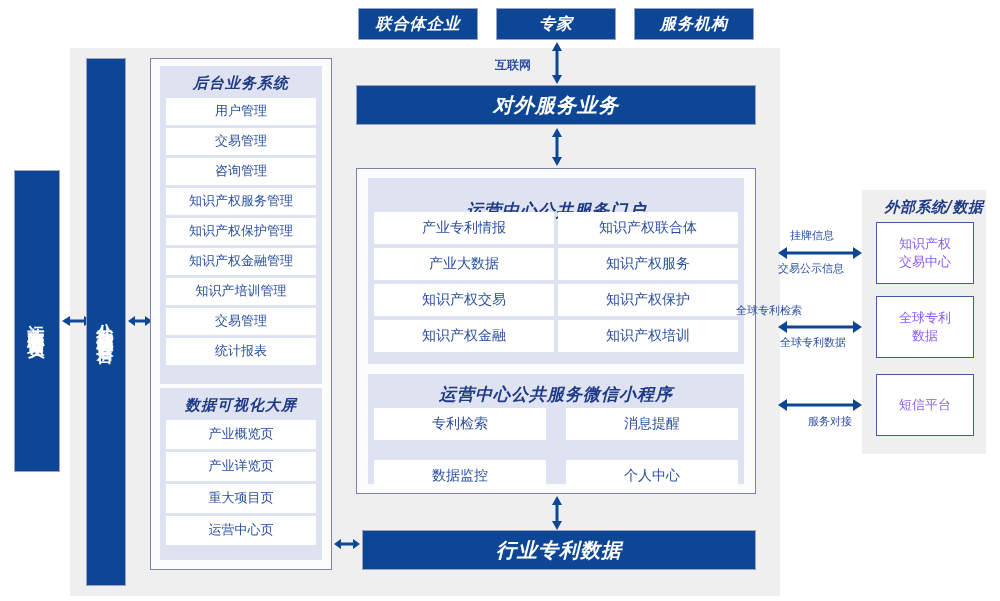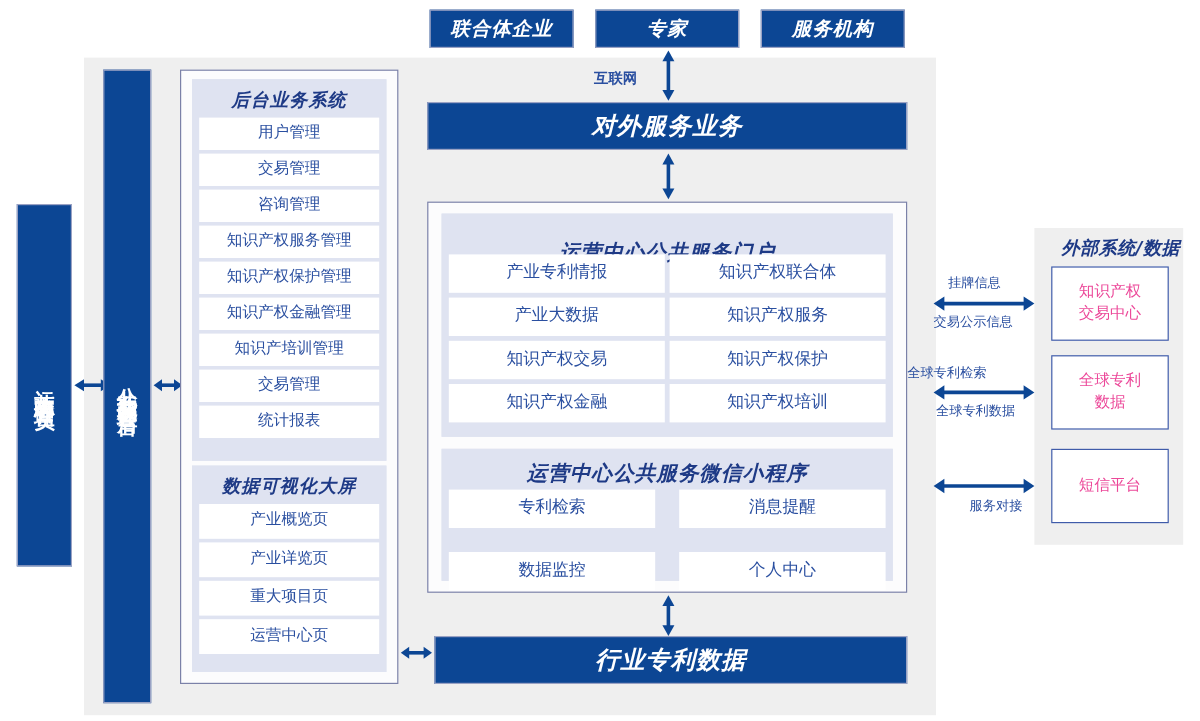--- a/index.html
+++ b/index.html
@@ -48,21 +48,21 @@
     display:flex;align-items:center;justify-content:center;
     text-align:center;line-height:1.25;
   }
 
   .ext-panel{background:#efefef;}
   .ext-title{
     text-align:center;color:#1e3a86;font-weight:bold;font-style:italic;
     letter-spacing:0.5px;
   }
   .ext-cell{
-    background:#ffffff;border:1px solid #3f5ba9;color:#ec4899;
+    background:#ffffff;border:1px solid #3f5ba9;color:#8b5cf6;
     display:flex;align-items:center;justify-content:center;
     text-align:center;line-height:1.35;
   }
 
   .conn-label{
     position:absolute;color:#2a4fa0;white-space:nowrap;
     font-size:11px;
   }
   .conn-label.b{font-weight:bold;}
 
@@ -210,21 +210,21 @@
     <polygon points="84,9 75,3 75,15" fill="#0c4694"></polygon>
   </svg>
   <div class="conn-label" style="left:790px;top:228px;">挂牌信息</div>
   <div class="conn-label" style="left:778px;top:261px;">交易公示信息</div>
 
   <svg class="arrow" style="left:778px;top:318px;width:84px;height:18px;" viewBox="0 0 84 18">
     <line x1="7" y1="9" x2="77" y2="9" stroke="#0c4694" stroke-width="3"></line>
     <polygon points="0,9 9,3 9,15" fill="#0c4694"></polygon>
     <polygon points="84,9 75,3 75,15" fill="#0c4694"></polygon>
   </svg>
-  <div class="conn-label" style="left:756px;top:303px;">全球专利检索</div>
+  <div class="conn-label" style="left:736px;top:303px;">全球专利检索</div>
   <div class="conn-label" style="left:780px;top:335px;">全球专利数据</div>
 
   <svg class="arrow" style="left:778px;top:396px;width:84px;height:18px;" viewBox="0 0 84 18">
     <line x1="7" y1="9" x2="77" y2="9" stroke="#0c4694" stroke-width="3"></line>
     <polygon points="0,9 9,3 9,15" fill="#0c4694"></polygon>
     <polygon points="84,9 75,3 75,15" fill="#0c4694"></polygon>
   </svg>
   <div class="conn-label" style="left:792px;top:414px;margin-left:16px;">服务对接</div>
 
 </div>

